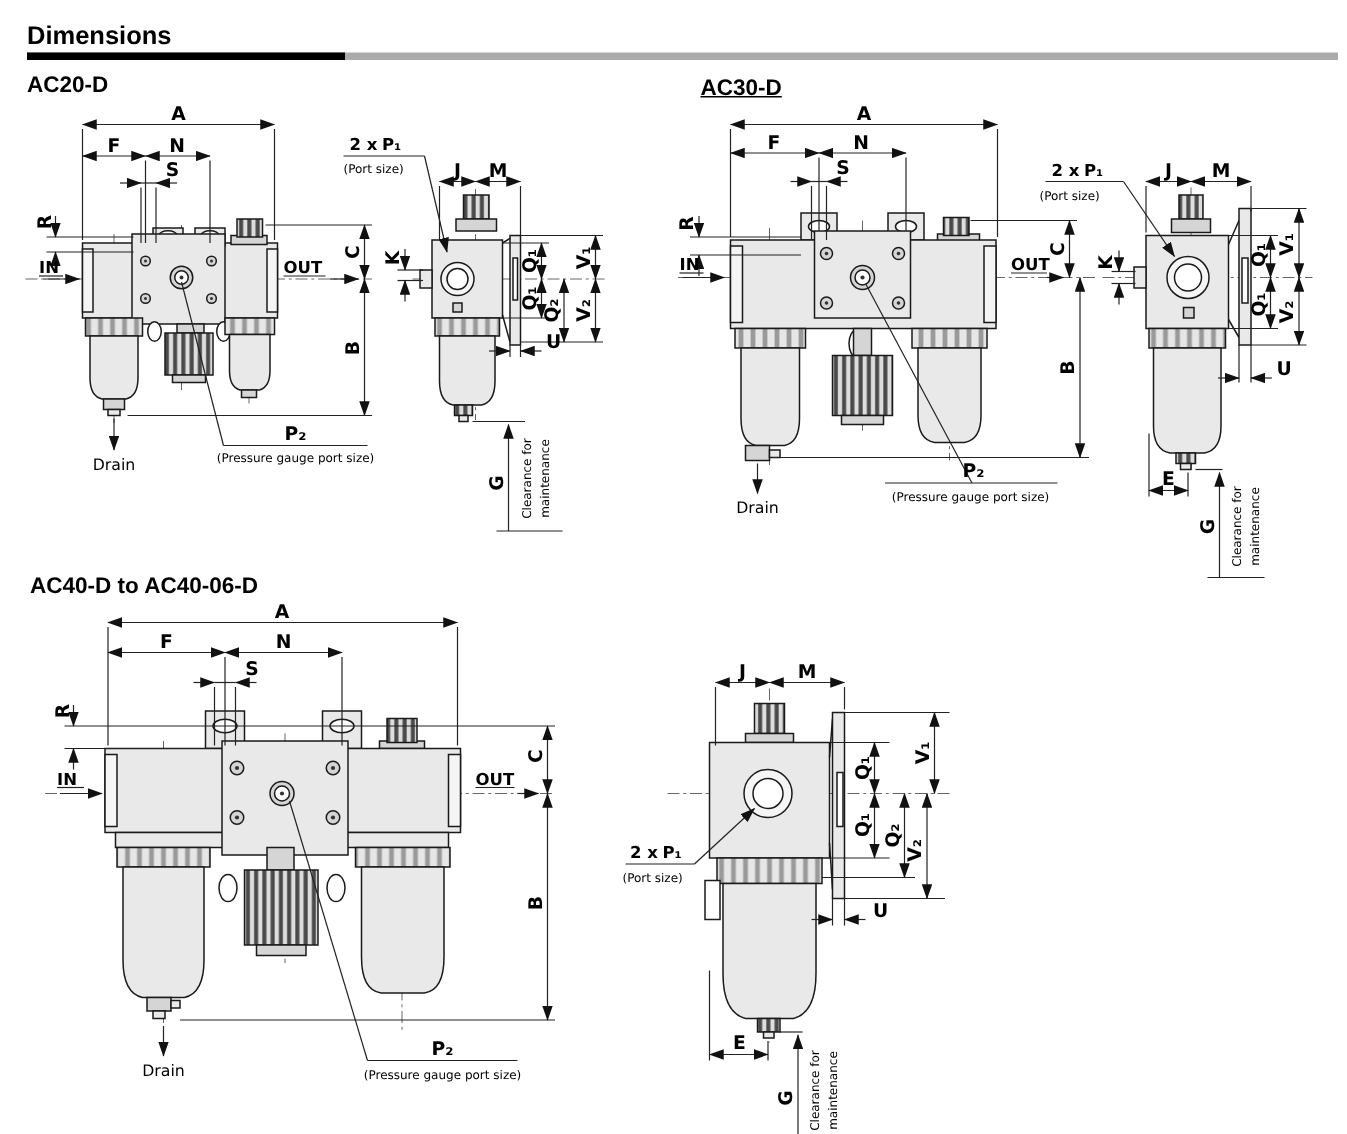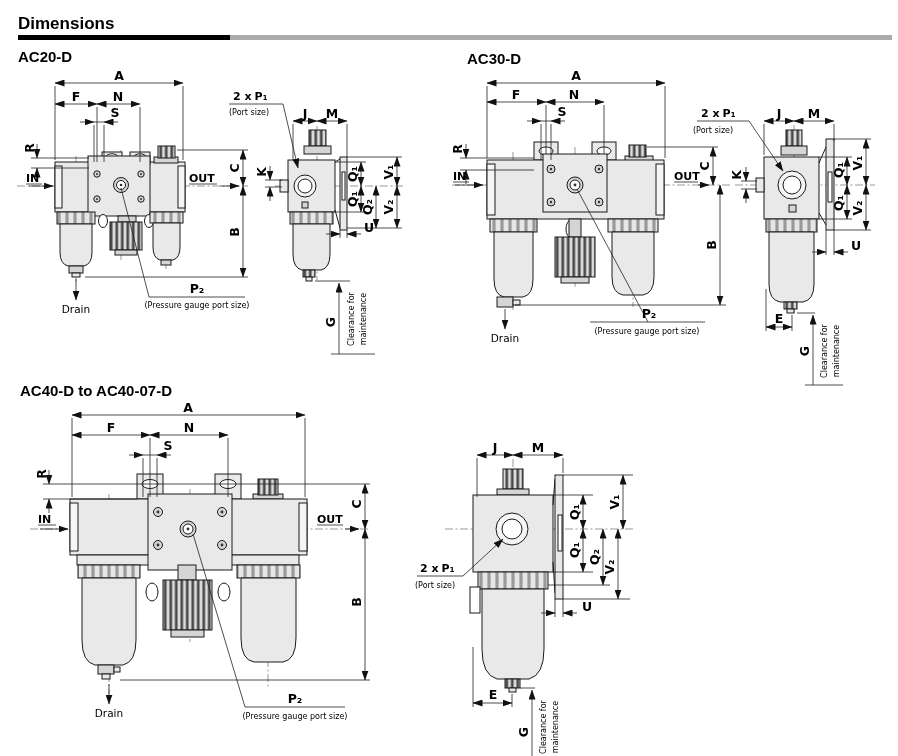--- a/index.html
+++ b/index.html
@@ -3,21 +3,21 @@
 <meta charset="utf-8">
 <style>
   html,body{margin:0;padding:0;background:#fff;}
   #page{position:relative;width:898px;height:756px;background:#fff;overflow:hidden;
         font-family:"Liberation Sans",sans-serif;color:#000;margin-top:12px;}
   .abs{position:absolute;}
   #hdr-title{left:18px;top:2px;font:700 17px "Liberation Sans",sans-serif;}
   #hdr-bar{left:18px;top:23px;width:874px;height:5px;background:#ababab;}
   #hdr-bar-black{position:absolute;left:0;top:0;width:212px;height:5px;background:#000;}
   .sec-title{font:700 15px "Liberation Sans",sans-serif;text-align:center;}
-  #t-ac20{left:18px;top:36px;} #t-ac30{left:467px;top:38px;} #t-ac40{left:20px;top:370px;}
+  #t-ac20{left:18px;top:36px;} #t-ac30{left:467px;top:38px;text-decoration:underline;} #t-ac40{left:20px;top:370px;}
   svg{position:absolute;overflow:visible;}
   .f{fill:#e9e9e9;stroke:#1a1a1a;stroke-width:1;}
   .fl{fill:#f5f5f5;stroke:#1a1a1a;stroke-width:1;}
   .fw{fill:#fff;stroke:#1a1a1a;stroke-width:1;}
   .fd{fill:#d5d5d5;stroke:#1a1a1a;stroke-width:1;}
   .s{stroke:#1a1a1a;stroke-width:1;fill:none;}
   .d{stroke:#222;stroke-width:.8;fill:none;}
   .cl{stroke:#555;stroke-width:.6;stroke-dasharray:8 2.5 2 2.5;fill:none;}
   text.t{font:700 12.5px "DejaVu Sans",sans-serif;fill:#000;}
   text.t2{font:700 11px "DejaVu Sans",sans-serif;fill:#000;}
@@ -46,21 +46,21 @@
     </defs>
   </svg>
 
   <div class="abs" id="hdr-title">Dimensions</div>
   <div class="abs" id="hdr-bar">
     <div id="hdr-bar-black"></div>
   </div>
 
   <div class="abs sec-title" id="t-ac20">AC20-D</div>
   <div class="abs sec-title" id="t-ac30">AC30-D</div>
-  <div class="abs sec-title" id="t-ac40">AC40-D to AC40-07-D</div>
+  <div class="abs sec-title" id="t-ac40">AC40-D to AC40-06-D</div>
 
   <svg style="left:15px;top:58px" width="235" height="255">
     <g>
       <line class="cl" x1="2" y1="116" x2="233" y2="116"></line>
       <line class="cl" x1="61" y1="86" x2="61" y2="212"></line>
       <line class="cl" x1="106" y1="80" x2="106" y2="190"></line>
       <line class="cl" x1="151" y1="86" x2="151" y2="200"></line>
     </g>
     <g>
       <rect class="f" x="40" y="92" width="130" height="50"></rect>

